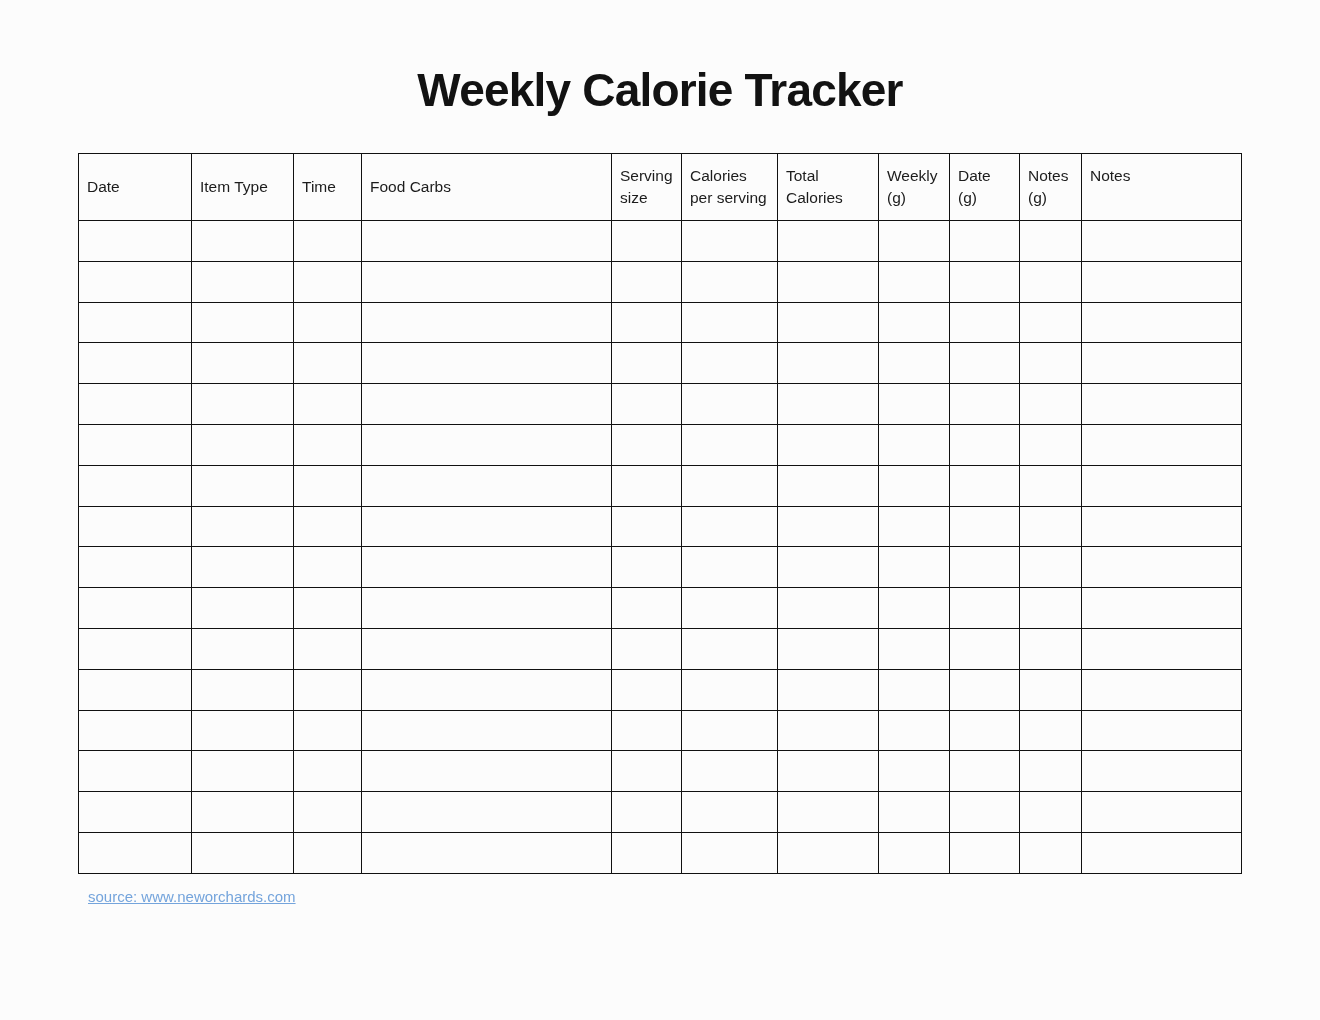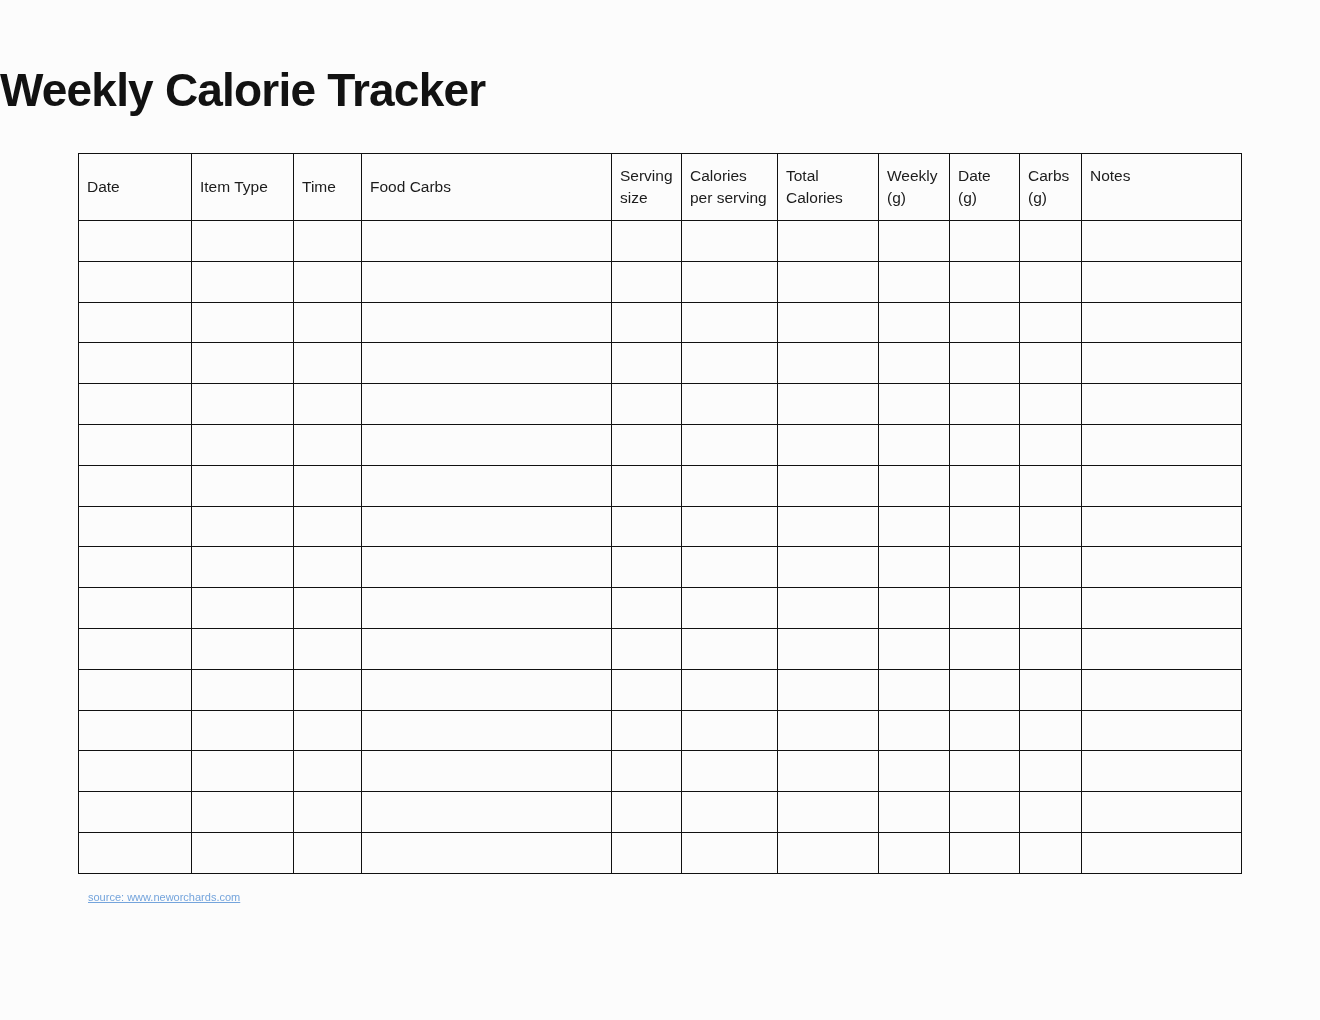--- a/index.html
+++ b/index.html
@@ -16,21 +16,21 @@
   body {
     width: 1320px;
     height: 1020px;
     overflow: hidden;
     background: var(--bg, #fcfcfc);
     color: var(--text, #1a1a1a);
     font-family: "Liberation Sans", sans-serif;
   }
   .page-title {
     margin: 63px 0 0 0;
-    text-align: left;
+    text-align: center;
     font-size: 46px;
     line-height: 55px;
     font-weight: 600;
     letter-spacing: -0.8px;
     color: #121212;
     font-family: "Liberation Sans", sans-serif;
   }
   table.tracker {
     border-collapse: collapse;
     table-layout: fixed;
@@ -57,21 +57,21 @@
     height: 40.8px;
   }
   
   .th-notes .th-label::after {
     content: "\A\00a0";
     white-space: pre;
   }
   .source-link {
     display: inline-block;
     margin: 13px 0 0 88px;
-    font-size: 11px;
+    font-size: 15px;
     line-height: 20px;
     color: var(--link, #74a4dc);
     text-decoration: underline;
     cursor: pointer;
   }
 </style>
 </head>
 <body>
 
 <main>
@@ -115,21 +115,21 @@
         <th>
           <span class="th-label">Total Calories</span>
         </th>
         <th>
           <span class="th-label">Weekly (g)</span>
         </th>
         <th>
           <span class="th-label">Date (g)</span>
         </th>
         <th>
-          <span class="th-label">Carbs (g)</span>
+          <span class="th-label">Notes (g)</span>
         </th>
         <th class="th-notes">
           <span class="th-label">Notes</span>
         </th>
       </tr>
     </thead>
     <tbody>
         <tr>
           <td></td>
           <td></td>

